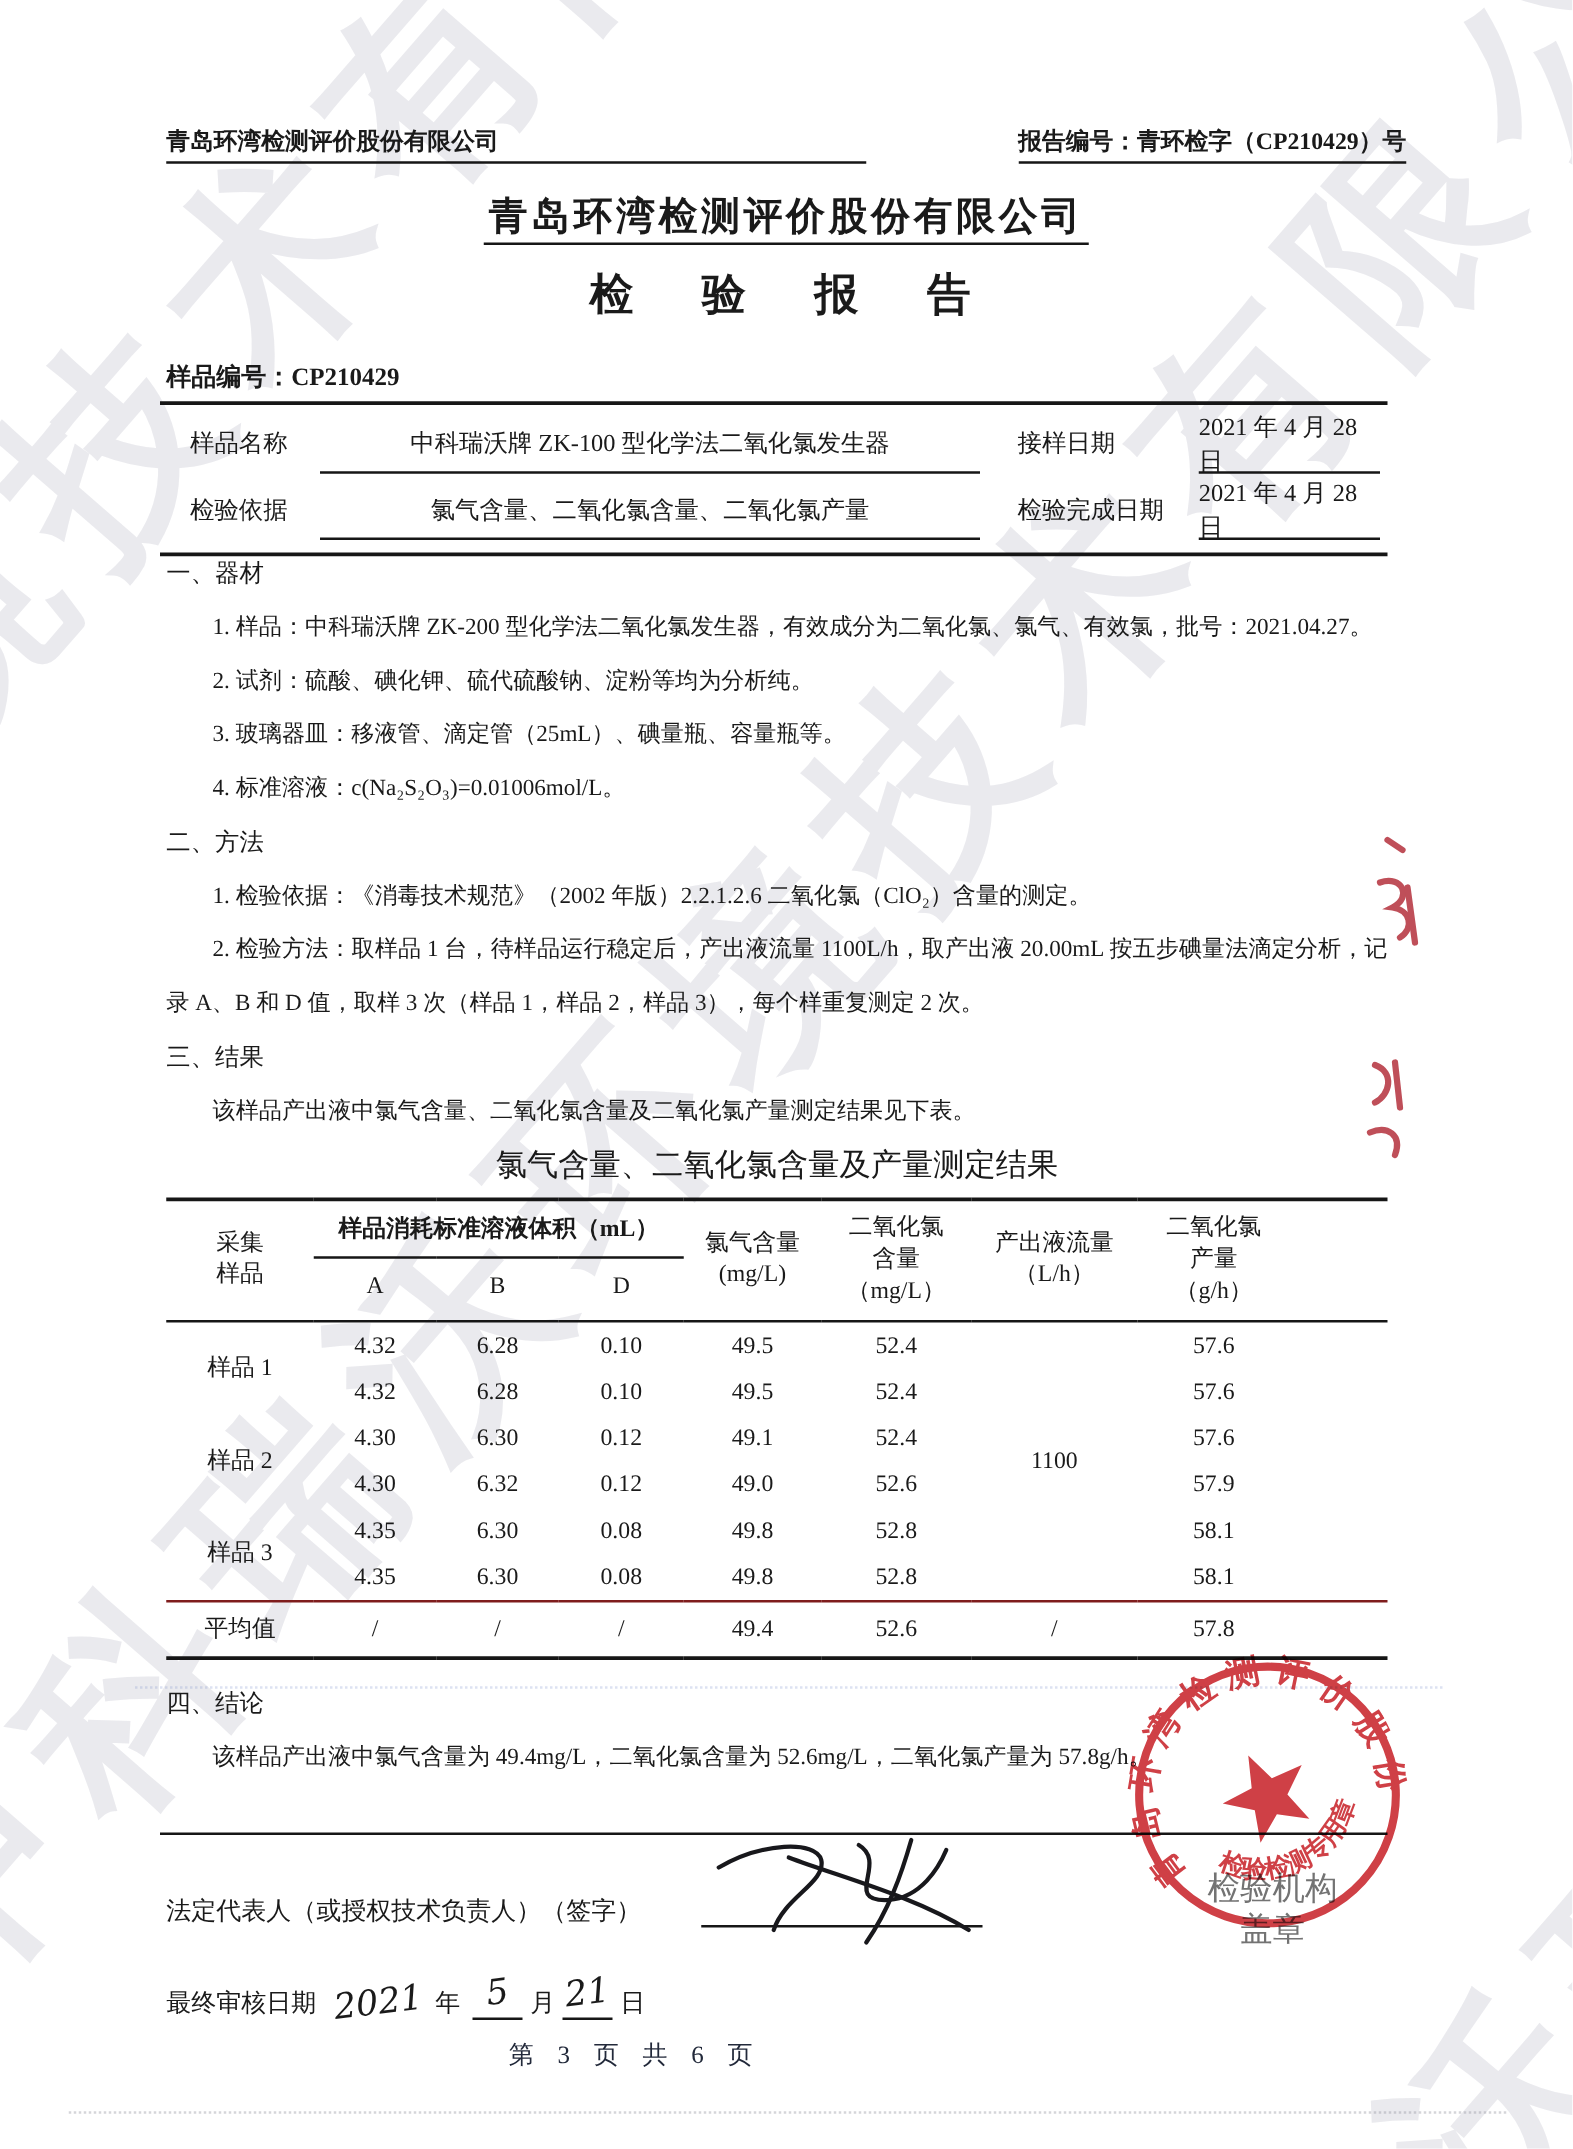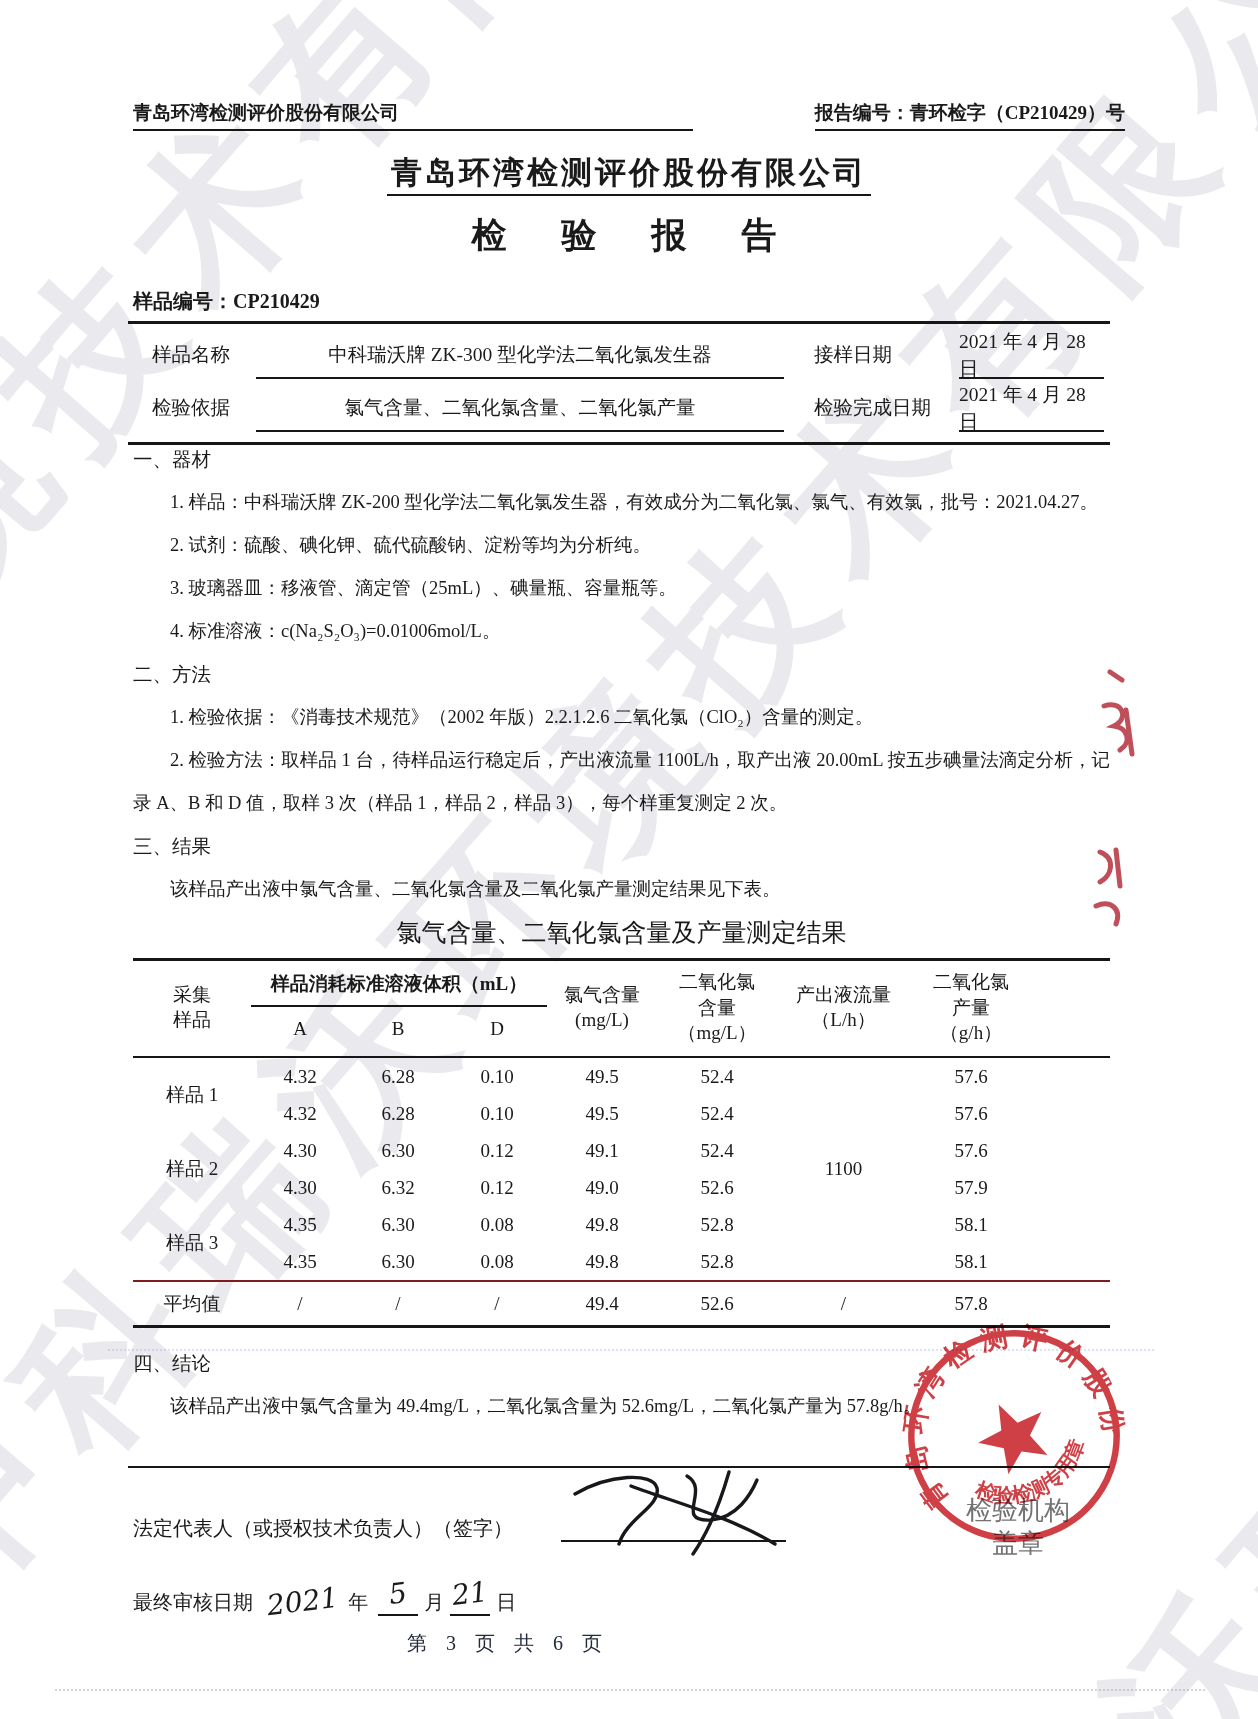--- a/index.html
+++ b/index.html
@@ -133,21 +133,21 @@
   </div>
 
   <div class="company-title">
     <span>青岛环湾检测评价股份有限公司</span>
   </div>
   <div class="report-title">检　验　报　告</div>
   <div class="sample-no">样品编号：CP210429</div>
 
   <div class="info-table">
     <div class="cell lab">样品名称</div>
-    <div class="cell val">中科瑞沃牌 ZK-300 型化学法二氧化氯发生器</div>
+    <div class="cell val">中科瑞沃牌 ZK-100 型化学法二氧化氯发生器</div>
     <div class="cell lab">接样日期</div>
     <div class="cell val">2021 年 4 月 28 日</div>
     <div class="cell lab">检验依据</div>
     <div class="cell val">氯气含量、二氧化氯含量、二氧化氯产量</div>
     <div class="cell lab">检验完成日期</div>
     <div class="cell val">2021 年 4 月 28 日</div>
   </div>
 
   <div class="body-flow">
     <p class="sec-title">一、器材</p>

